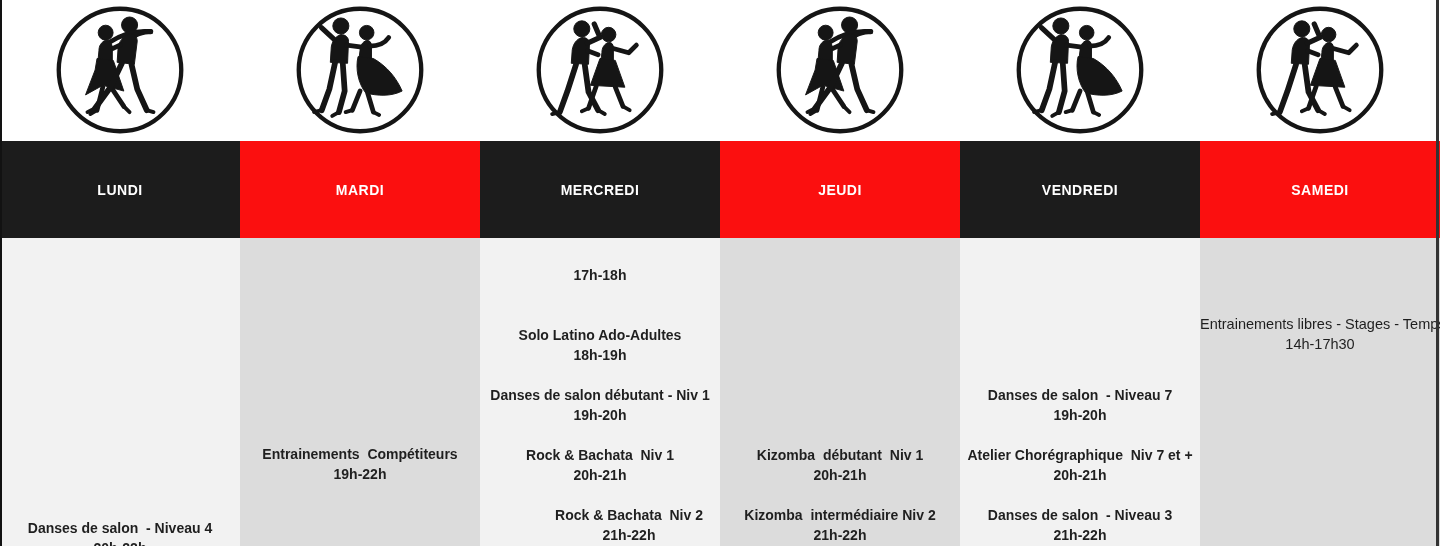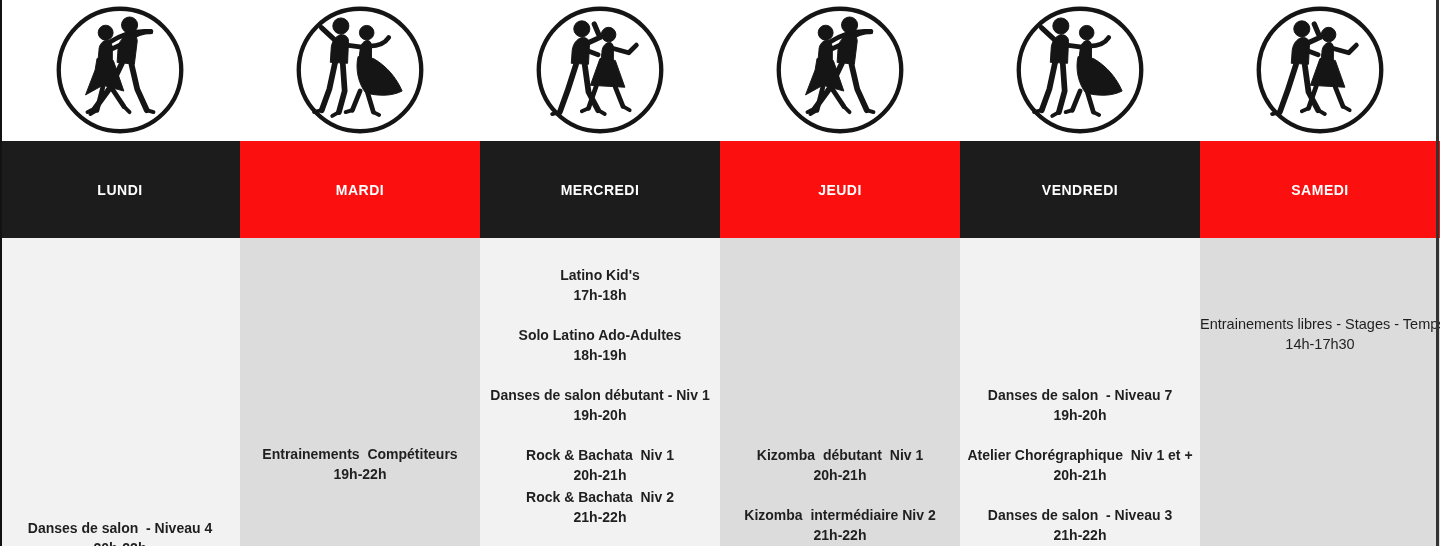--- a/index.html
+++ b/index.html
@@ -139,36 +139,35 @@
     <div class="icon-strip">
       <svg class="couple-svg">
           <use href="#ic-salsa"></use>
         </svg>
     </div>
     <div class="band band-black">
       <span class="day-label">MERCREDI</span>
     </div>
     <div class="content body-light">
         <div class="entry" style="top: 27px;">
-          <div class="line">Latino Kid's</div>
           <div class="line">17h-18h</div>
         </div>
         <div class="entry" style="top: 87px;">
           <div class="line">Solo Latino Ado-Adultes</div>
           <div class="line">18h-19h</div>
         </div>
         <div class="entry" style="top: 147px;">
           <div class="line">Danses de salon débutant - Niv 1</div>
           <div class="line">19h-20h</div>
         </div>
         <div class="entry" style="top: 207px;">
           <div class="line">Rock &amp; Bachata  Niv 1</div>
           <div class="line">20h-21h</div>
         </div>
-        <div class="entry" style="top: 249px;">
+        <div class="entry" style="top: 267px; margin-left: 29px;">
           <div class="line">Rock &amp; Bachata  Niv 2</div>
           <div class="line">21h-22h</div>
         </div>
       </div>
   </div>
 
   <div class="col" style="left:720px">
     <div class="icon-strip">
       <svg class="couple-svg">
           <use href="#ic-tango"></use>
@@ -197,21 +196,21 @@
     </div>
     <div class="band band-black">
       <span class="day-label">VENDREDI</span>
     </div>
     <div class="content body-light">
         <div class="entry" style="top: 147px;">
           <div class="line">Danses de salon  - Niveau 7</div>
           <div class="line">19h-20h</div>
         </div>
         <div class="entry" style="top: 207px;">
-          <div class="line">Atelier Chorégraphique  Niv 1 et +</div>
+          <div class="line">Atelier Chorégraphique  Niv 7 et +</div>
           <div class="line">20h-21h</div>
         </div>
         <div class="entry" style="top: 267px;">
           <div class="line">Danses de salon  - Niveau 3</div>
           <div class="line">21h-22h</div>
         </div>
       </div>
   </div>
 
   <div class="col" style="left:1200px">

